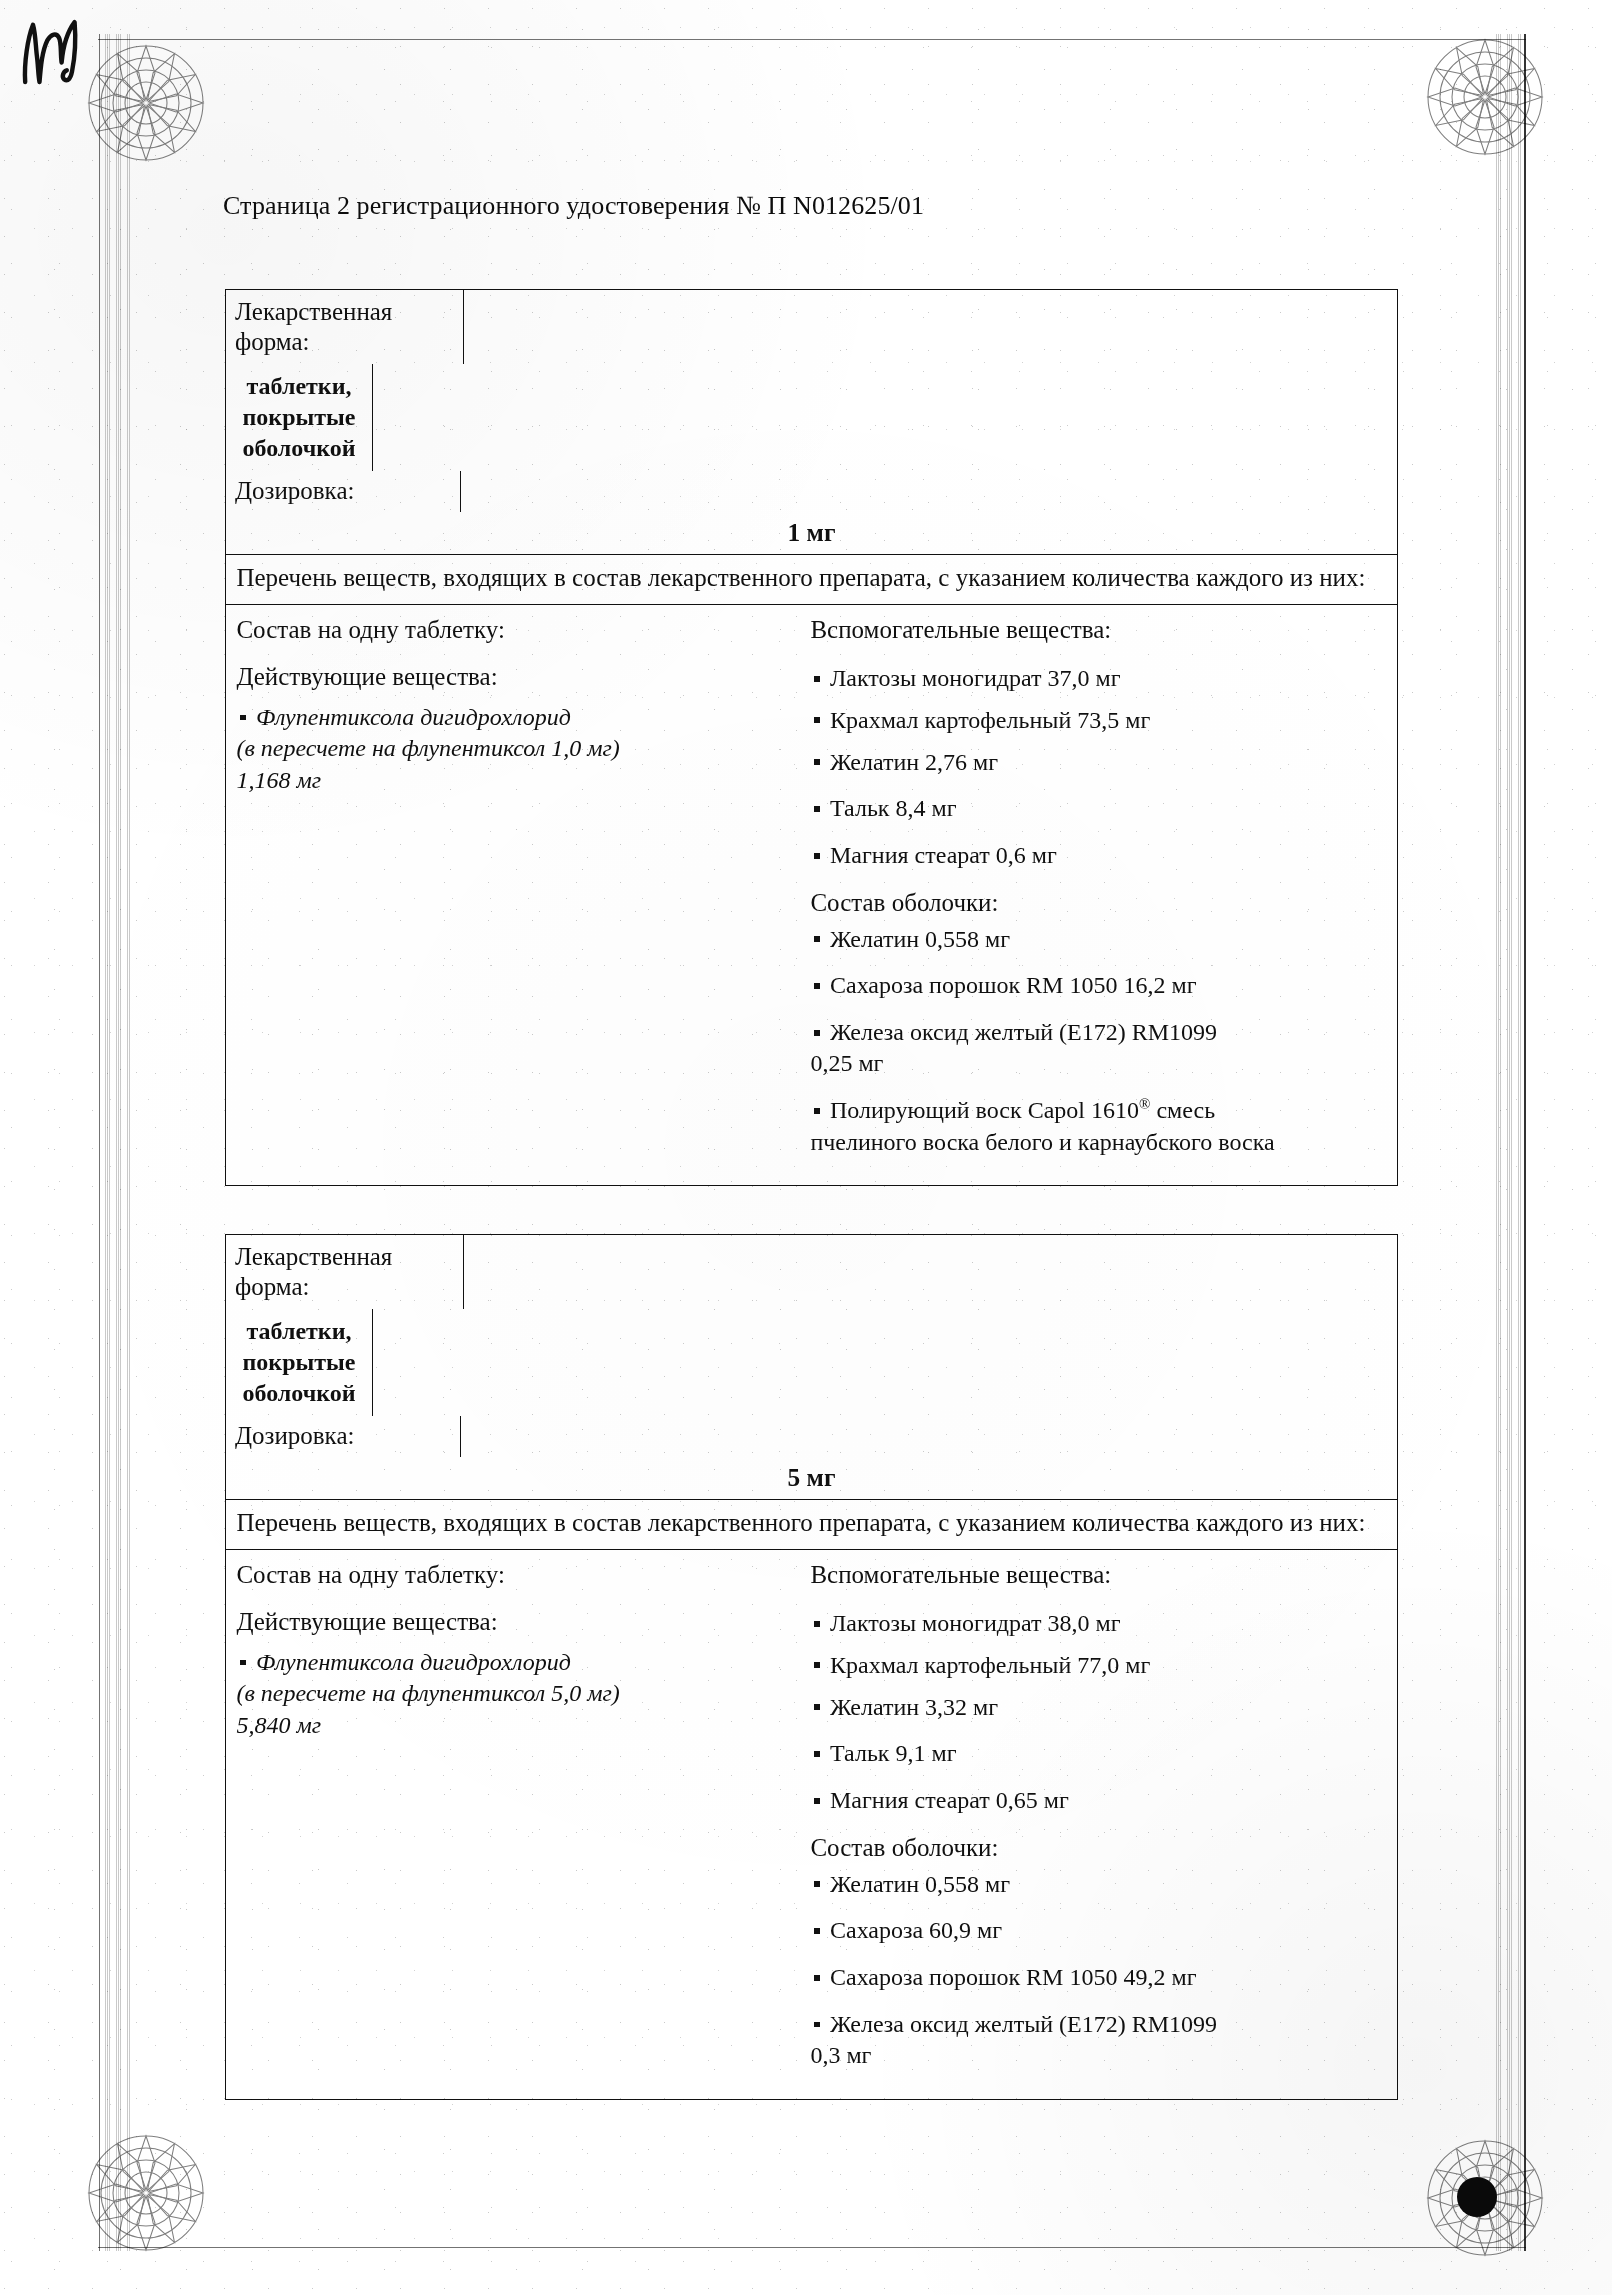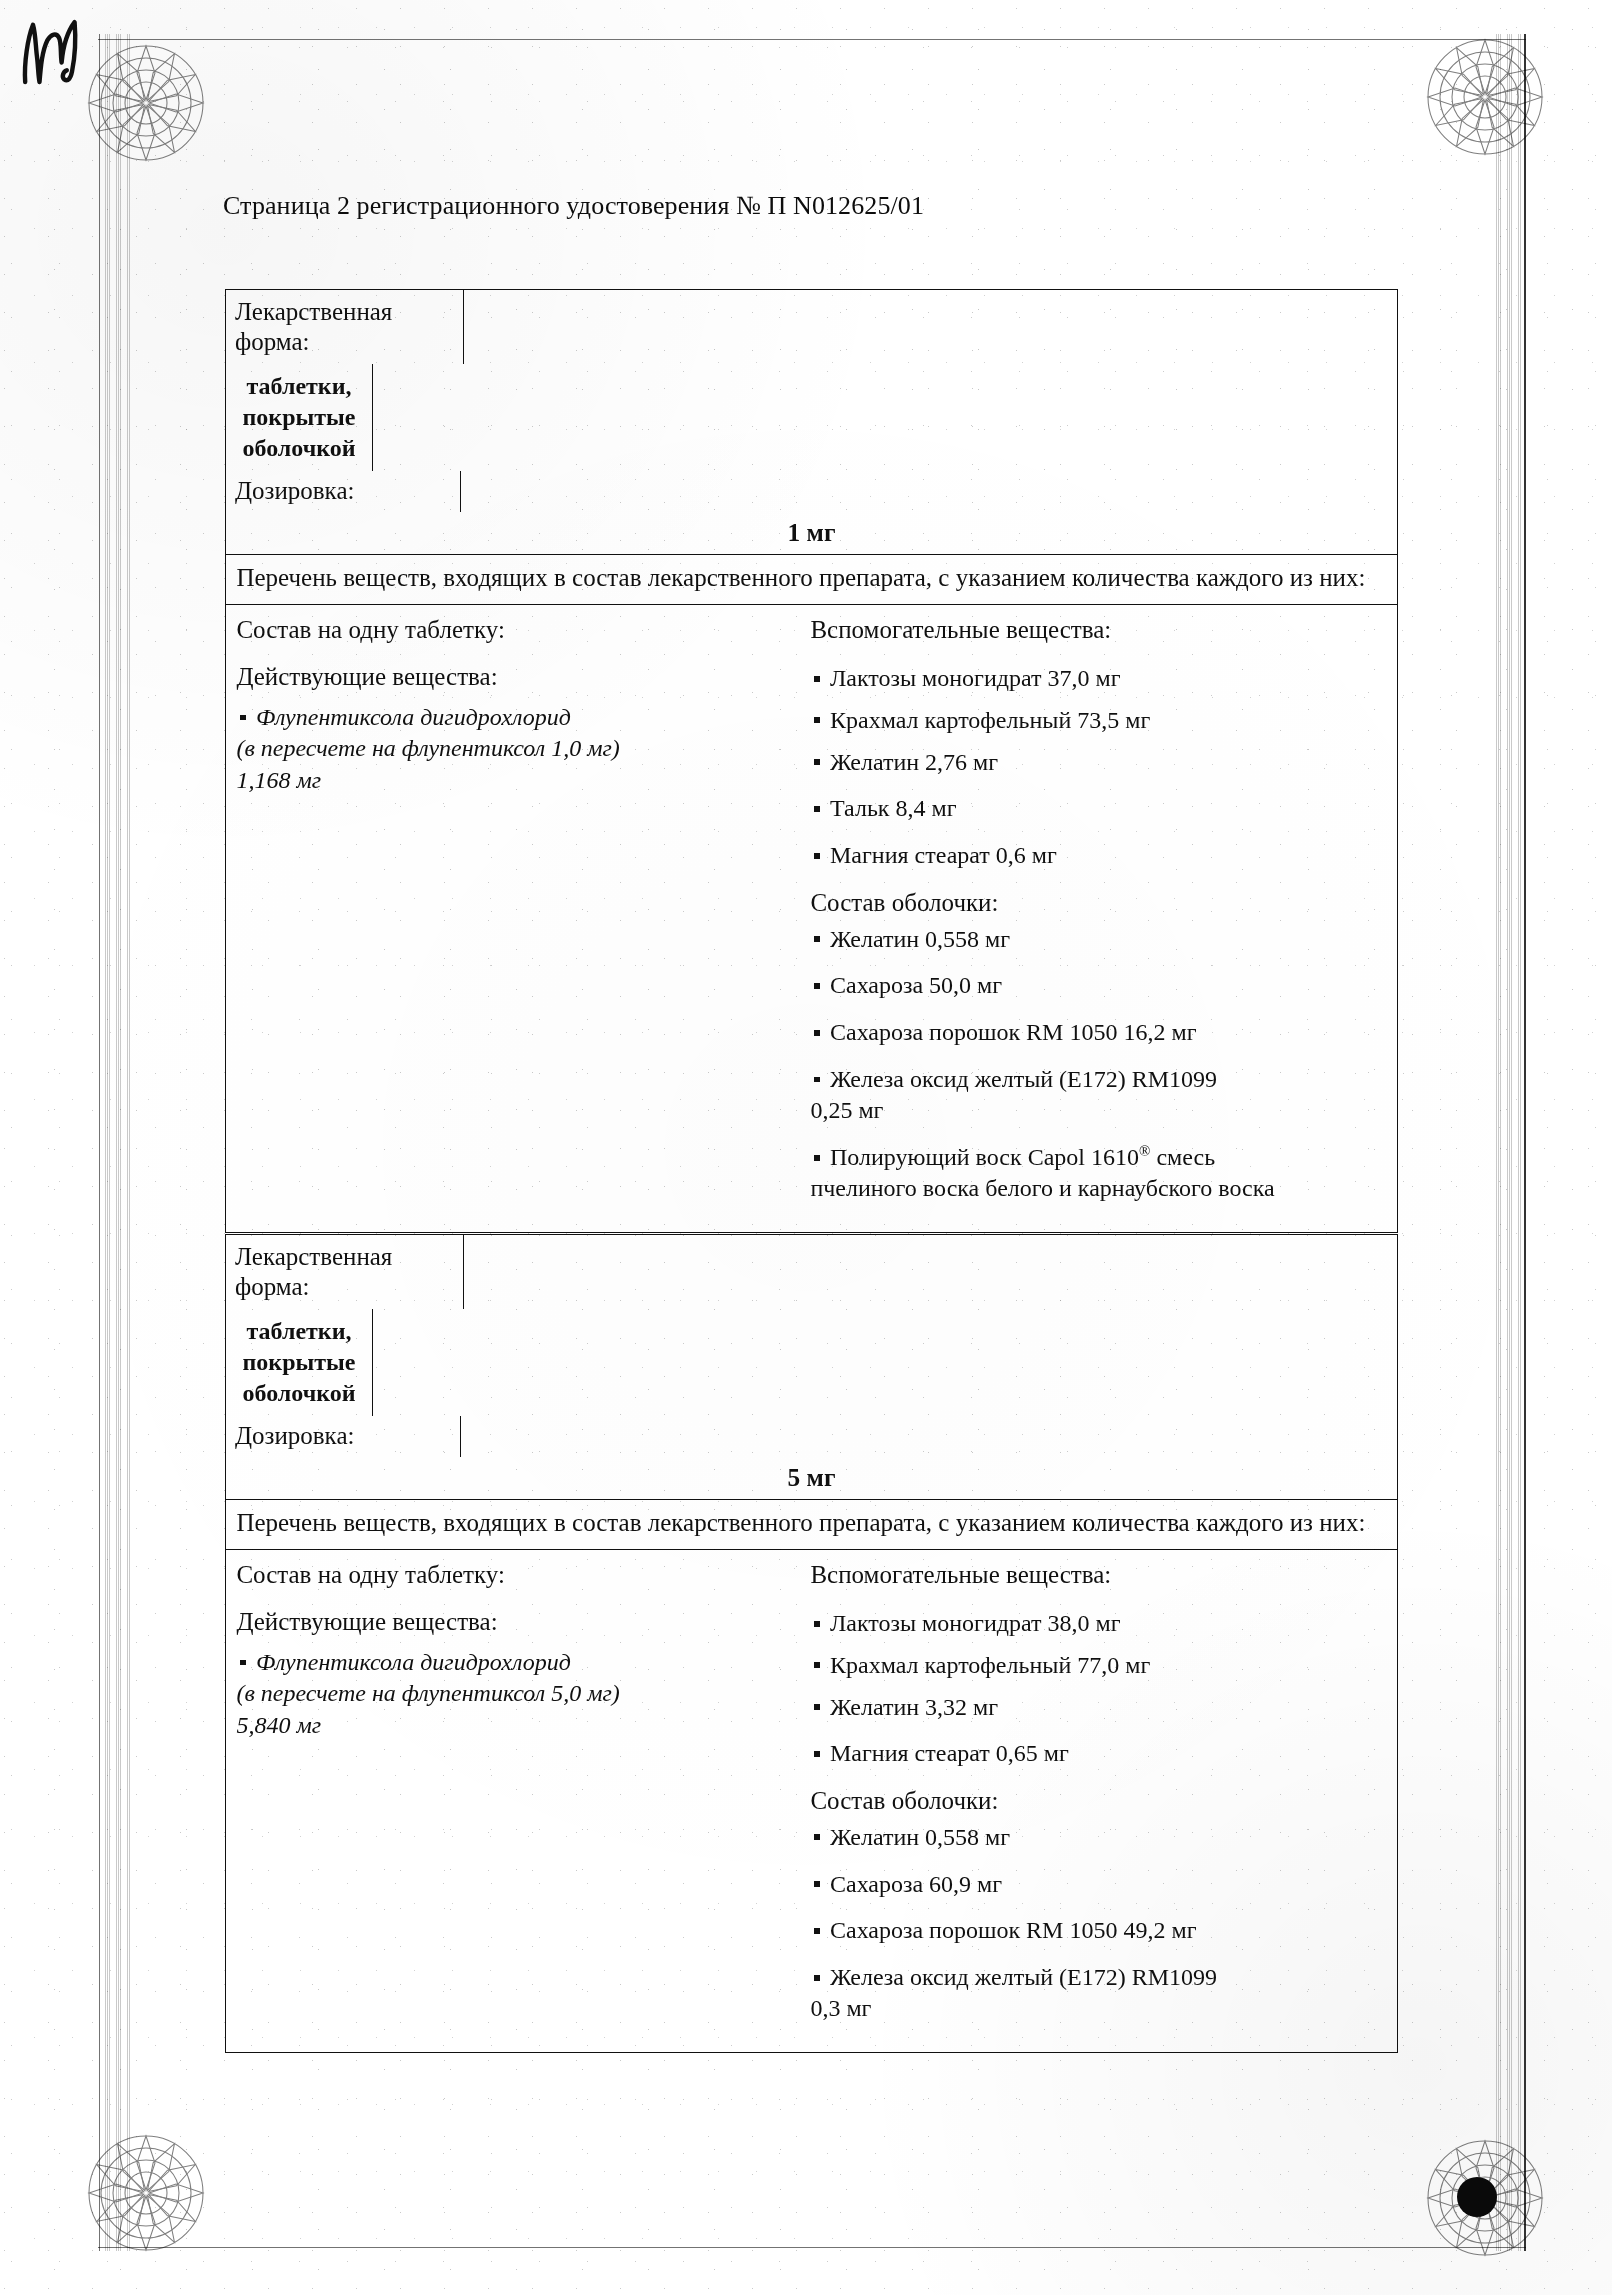--- a/index.html
+++ b/index.html
@@ -311,21 +311,20 @@
           <ul class="items">
             <li>Лактозы моногидрат 37,0 мг</li>
             <li>Крахмал картофельный 73,5 мг</li>
             <li class="gap">Желатин 2,76 мг</li>
             <li class="gap">Тальк 8,4 мг</li>
             <li>Магния стеарат 0,6 мг</li>
           </ul>
           <p class="coat-head">Состав оболочки:</p>
           <ul class="items">
             <li class="gap">Желатин 0,558 мг</li>
-            <li class="gap">Сахароза 50,0 мг</li>
             <li class="gap">Сахароза порошок RM 1050   16,2 мг</li>
             <li class="gap">
               <span>Железа оксид желтый (Е172) RM1099</span>
               <span class="cont">0,25 мг</span>
             </li>
             <li>
               <span>Полирующий воск Capol 1610</span><sup>®</sup><span> смесь</span>
               <span class="cont">пчелиного воска белого и карнаубского воска</span>
             </li>
           </ul>
@@ -358,20 +357,21 @@
             <span class="cont">5,840 мг</span>
           </div>
         </div>
 
         <div class="col-right">
           <p class="subhead">Вспомогательные вещества:</p>
           <ul class="items">
             <li>Лактозы моногидрат 38,0 мг</li>
             <li>Крахмал картофельный 77,0 мг</li>
             <li class="gap">Желатин 3,32 мг</li>
+            <li class="gap">Тальк 9,1 мг</li>
             <li>Магния стеарат 0,65 мг</li>
           </ul>
           <p class="coat-head">Состав оболочки:</p>
           <ul class="items">
             <li class="gap">Желатин 0,558 мг</li>
             <li class="gap">Сахароза 60,9 мг</li>
             <li class="gap">Сахароза порошок RM 1050   49,2 мг</li>
             <li>
               <span>Железа оксид желтый (Е172) RM1099</span>
               <span class="cont">0,3 мг</span>

